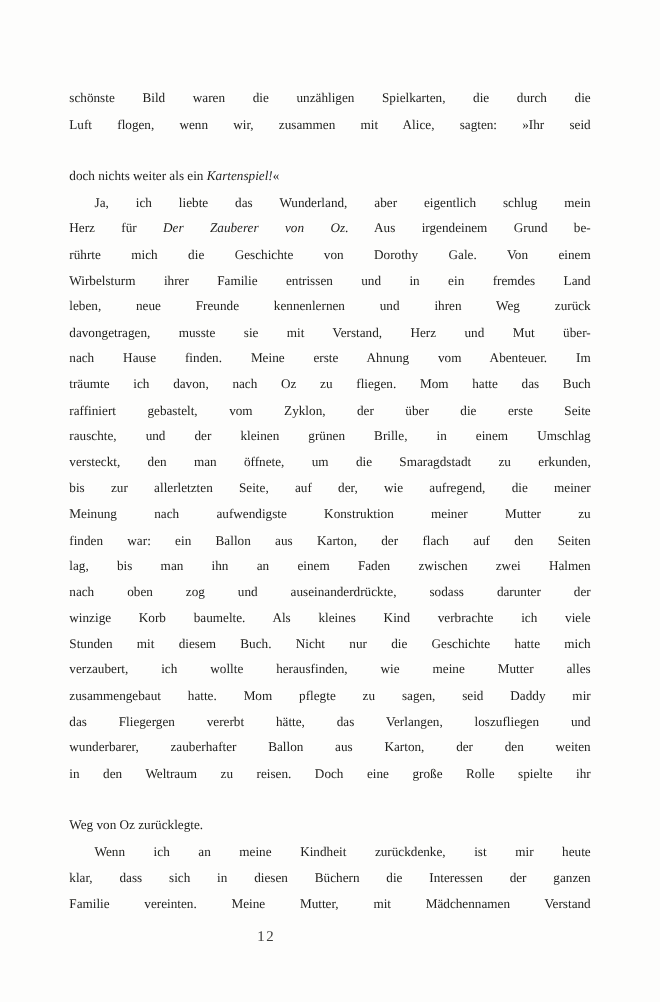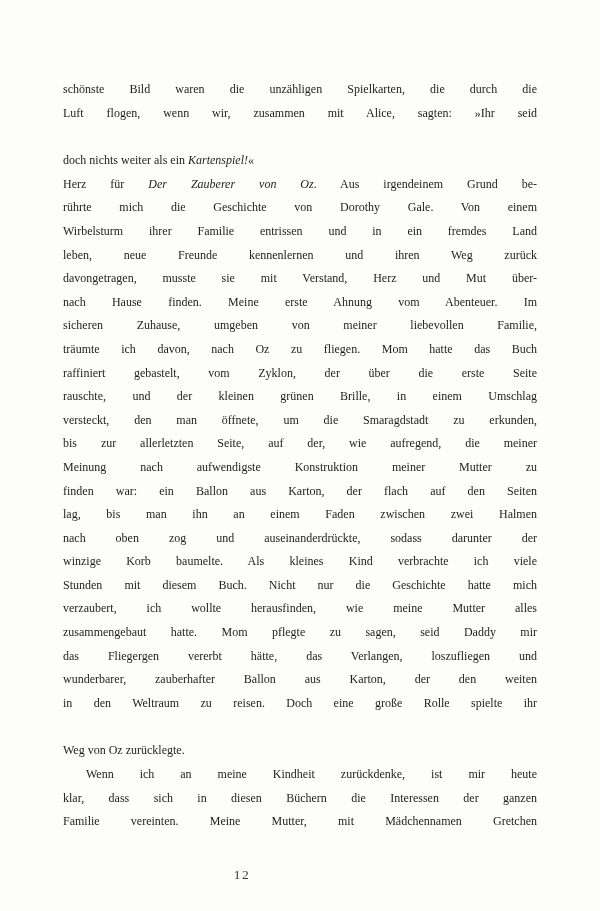--- a/index.html
+++ b/index.html
@@ -48,53 +48,52 @@
   .folio {
     position: absolute;
     top: 843px;
     left: 0;
     width: 484px;
     text-align: center;
     font-family: "Liberation Serif", serif;
     font-size: 13.5px;
     letter-spacing: 1.5px;
     color: #3c3c3a;
-    margin-top: 24px;
   }
 </style>
 </head>
 <body>
 
 <main class="page">
   <div class="text-block">
       <div class="line"><span>schönste Bild waren die unzähligen Spielkarten, die durch die</span></div>
       <div class="line"><span>Luft flogen, wenn wir, zusammen mit Alice, sagten: »Ihr seid</span></div>
       <div class="line last"><span>doch nichts weiter als ein </span><span class="it">Kartenspiel!</span><span>«</span></div>
+      <div class="line indent"><span>Ja, ich liebte das Wunderland, aber eigentlich schlug mein</span></div>
       <div class="line"><span>Herz für </span><span class="it">Der Zauberer von Oz</span><span>. Aus irgendeinem Grund be-</span></div>
       <div class="line"><span>rührte mich die Geschichte von Dorothy Gale. Von einem</span></div>
       <div class="line"><span>Wirbelsturm ihrer Familie entrissen und in ein fremdes Land</span></div>
       <div class="line"><span>leben, neue Freunde kennenlernen und ihren Weg zurück</span></div>
       <div class="line"><span>davongetragen, musste sie mit Verstand, Herz und Mut über-</span></div>
       <div class="line"><span>nach Hause finden. Meine erste Ahnung vom Abenteuer. Im</span></div>
-      <div class="line"><span>sicheren Zuhause, umgeben von meiner liebevollen Familie,</span></div>
       <div class="line"><span>träumte ich davon, nach Oz zu fliegen. Mom hatte das Buch</span></div>
       <div class="line"><span>raffiniert gebastelt, vom Zyklon, der über die erste Seite</span></div>
       <div class="line"><span>rauschte, und der kleinen grünen Brille, in einem Umschlag</span></div>
       <div class="line"><span>versteckt, den man öffnete, um die Smaragdstadt zu erkunden,</span></div>
       <div class="line"><span>bis zur allerletzten Seite, auf der, wie aufregend, die meiner</span></div>
       <div class="line"><span>Meinung nach aufwendigste Konstruktion meiner Mutter zu</span></div>
       <div class="line"><span>finden war: ein Ballon aus Karton, der flach auf den Seiten</span></div>
       <div class="line"><span>lag, bis man ihn an einem Faden zwischen zwei Halmen</span></div>
       <div class="line"><span>nach oben zog und auseinanderdrückte, sodass darunter der</span></div>
       <div class="line"><span>winzige Korb baumelte. Als kleines Kind verbrachte ich viele</span></div>
       <div class="line"><span>Stunden mit diesem Buch. Nicht nur die Geschichte hatte mich</span></div>
       <div class="line"><span>verzaubert, ich wollte herausfinden, wie meine Mutter alles</span></div>
       <div class="line"><span>zusammengebaut hatte. Mom pflegte zu sagen, seid Daddy mir</span></div>
       <div class="line"><span>das Fliegergen vererbt hätte, das Verlangen, loszufliegen und</span></div>
       <div class="line"><span>wunderbarer, zauberhafter Ballon aus Karton, der den weiten</span></div>
       <div class="line"><span>in den Weltraum zu reisen. Doch eine große Rolle spielte ihr</span></div>
       <div class="line last"><span>Weg von Oz zurücklegte.</span></div>
       <div class="line indent"><span>Wenn ich an meine Kindheit zurückdenke, ist mir heute</span></div>
       <div class="line"><span>klar, dass sich in diesen Büchern die Interessen der ganzen</span></div>
-      <div class="line"><span>Familie vereinten. Meine Mutter, mit Mädchennamen Gretchen</span></div>
+      <div class="line"><span>Familie vereinten. Meine Mutter, mit Mädchennamen Verstand</span></div>
     </div>
   <div class="folio">12</div>
 </main>
 
 </body></html>

